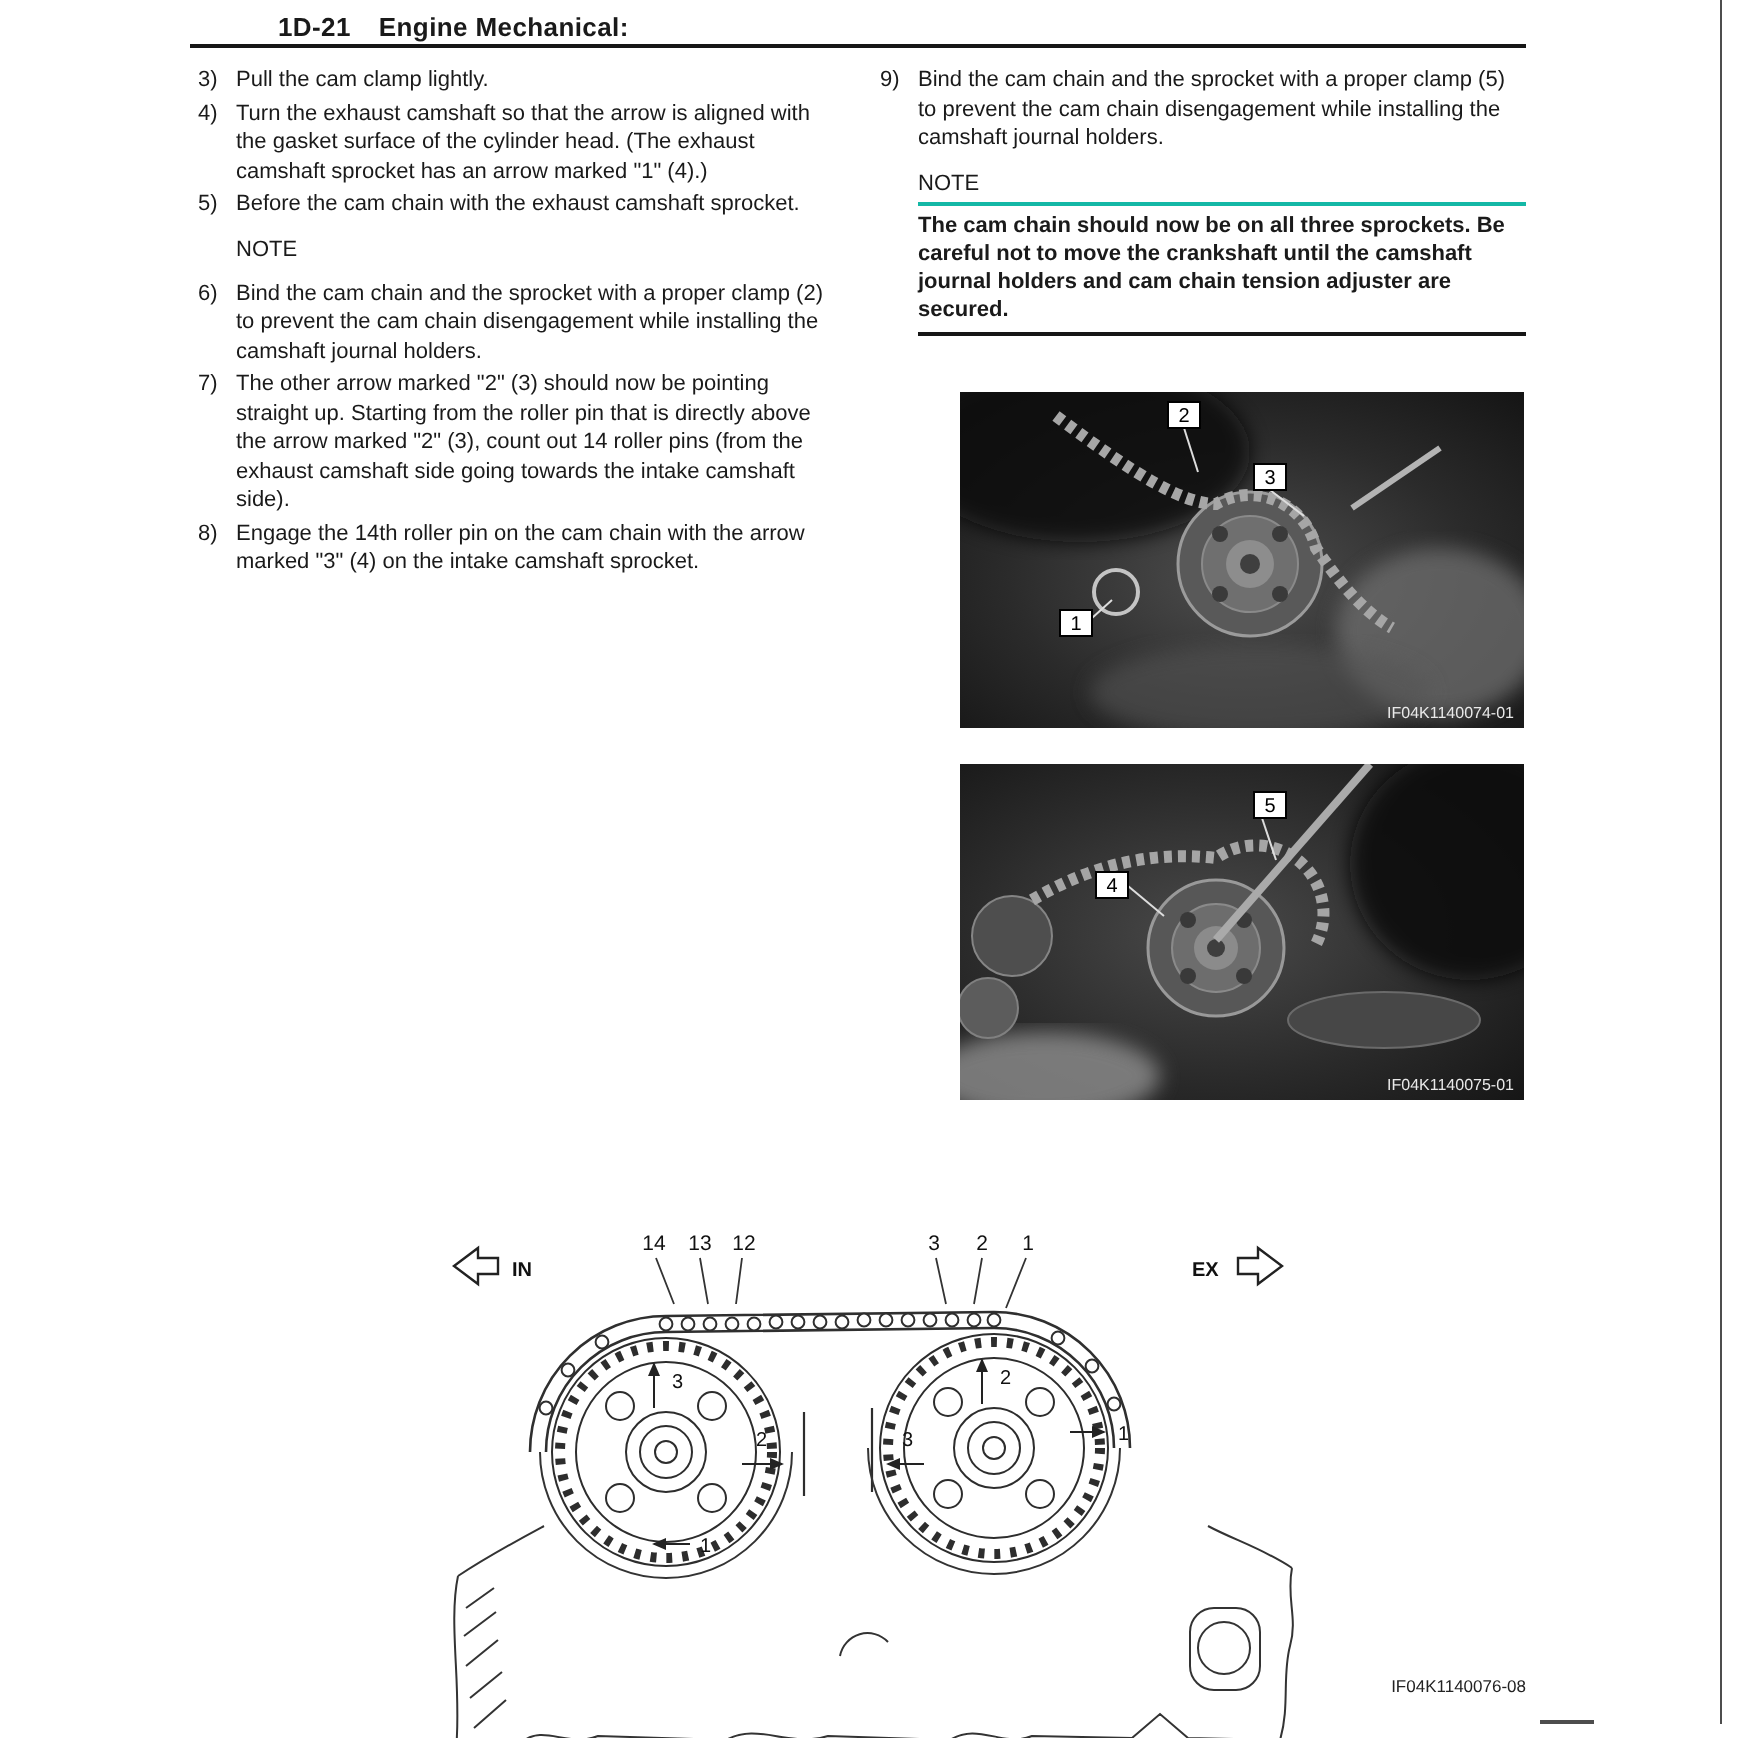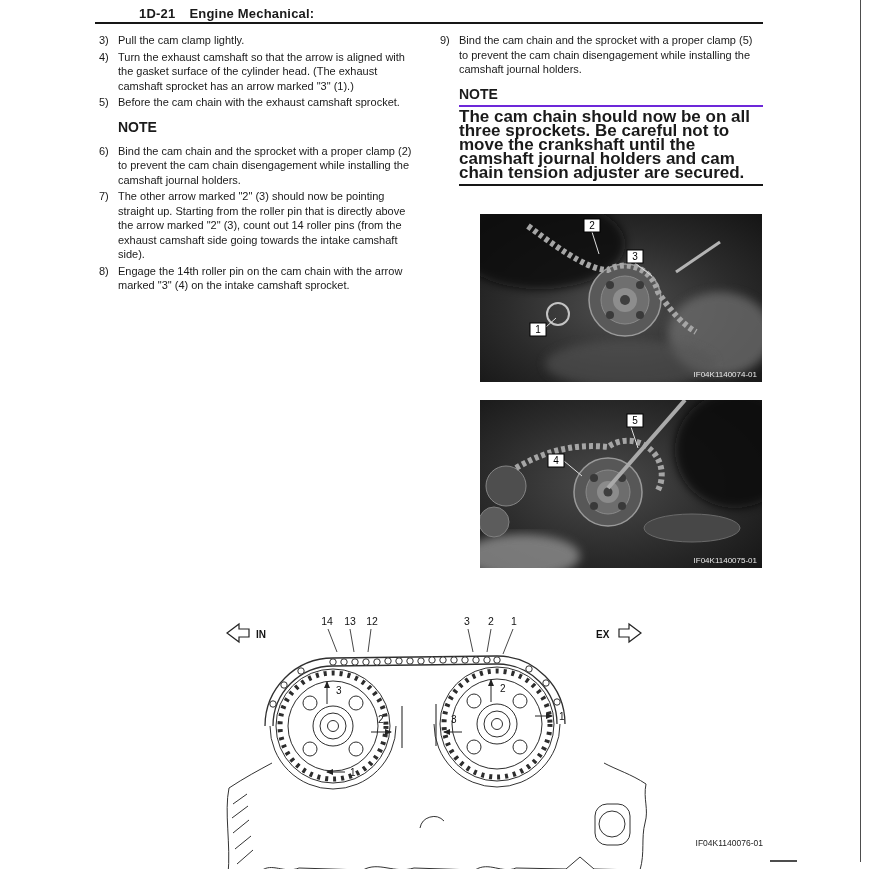--- a/index.html
+++ b/index.html
@@ -13,24 +13,24 @@
 
   .col { position:absolute; top:33px; width:323px; }
   .col-left  { left:99px;  }
   .col-right { left:440px; }
 
   .step { display:flex; font-size:11px; line-height:14.5px; margin-bottom:2px; }
   .step-num { width:19px; flex:none; }
   .step-text { flex:1; }
 
   .note { margin:9px 0 9px 19px; }
-  .note-label { font-size:14px; font-weight:bold; margin-bottom:3px; }
+  .note-label { font-size:11px; font-weight:normal; margin-bottom:3px; }
   .note-body {
-    border-top:2px solid #6d28d9; border-bottom:2px solid #161616;
-    padding:3px 0 4px; font-size:17px; font-weight:bold; line-height:14px;
+    border-top:2px solid #14b8a6; border-bottom:2px solid #161616;
+    padding:3px 0 4px; font-size:11px; font-weight:bold; line-height:14px;
   }
 
   .photo { position:relative; width:282px; height:168px; margin:28px 0 0 40px; background:#1b1b1b; }
   .photo + .photo { margin-top:18px; }
   .photo svg { display:block; }
 
   .diagram { position:absolute; left:215px; top:586px; width:470px; height:272px;margin-top:26px; }
   .diagram-code { position:absolute; left:640px; top:838px; width:123px; text-align:right; font-size:8.5px; color:#222; }
 
   svg text { font-family:"Liberation Sans", sans-serif; }
@@ -48,21 +48,21 @@
   </div>
   <div class="header-rule"></div>
 
   <div class="col col-left">
     <div class="step">
       <span class="step-num">3)</span>
       <span class="step-text">Pull the cam clamp lightly.</span>
     </div>
     <div class="step">
       <span class="step-num">4)</span>
-      <span class="step-text">Turn the exhaust camshaft so that the arrow is aligned with the gasket surface of the cylinder head. (The exhaust camshaft sprocket has an arrow marked "3" (1).)</span>
+      <span class="step-text">Turn the exhaust camshaft so that the arrow is aligned with the gasket surface of the cylinder head. (The exhaust camshaft sprocket has an arrow marked "1" (4).)</span>
     </div>
     <div class="step">
       <span class="step-num">5)</span>
       <span class="step-text">Before the cam chain with the exhaust camshaft sprocket.</span>
     </div>
 
     <div class="note">
       <div class="note-label">NOTE</div>
     </div>
 
@@ -298,18 +298,18 @@
         <path d="M 14,176 C 29,166 44,158 57,151"></path>
         <path d="M 431,172 C 416,162 402,158 389,151"></path>
         <circle cx="397" cy="212" r="13"></circle>
         <rect x="380" y="192" width="35" height="41" rx="12"></rect>
         <path d="M 205,216 A 14 14 0 0 1 229,209"></path>
         <path d="M 18,192 L 32,182 M 17,206 L 33,194 M 18,221 L 34,208 M 20,237 L 36,224 M 22,252 L 38,238"></path>
       </g>
     </svg>
   </div>
 
-  <div class="diagram-code">IF04K1140076-01</div>
+  <div class="diagram-code">IF04K1140076-08</div>
 
   <div class="border-right"></div>
   <div class="corner-mark"></div>
 
 </div>
 
 </body></html>

